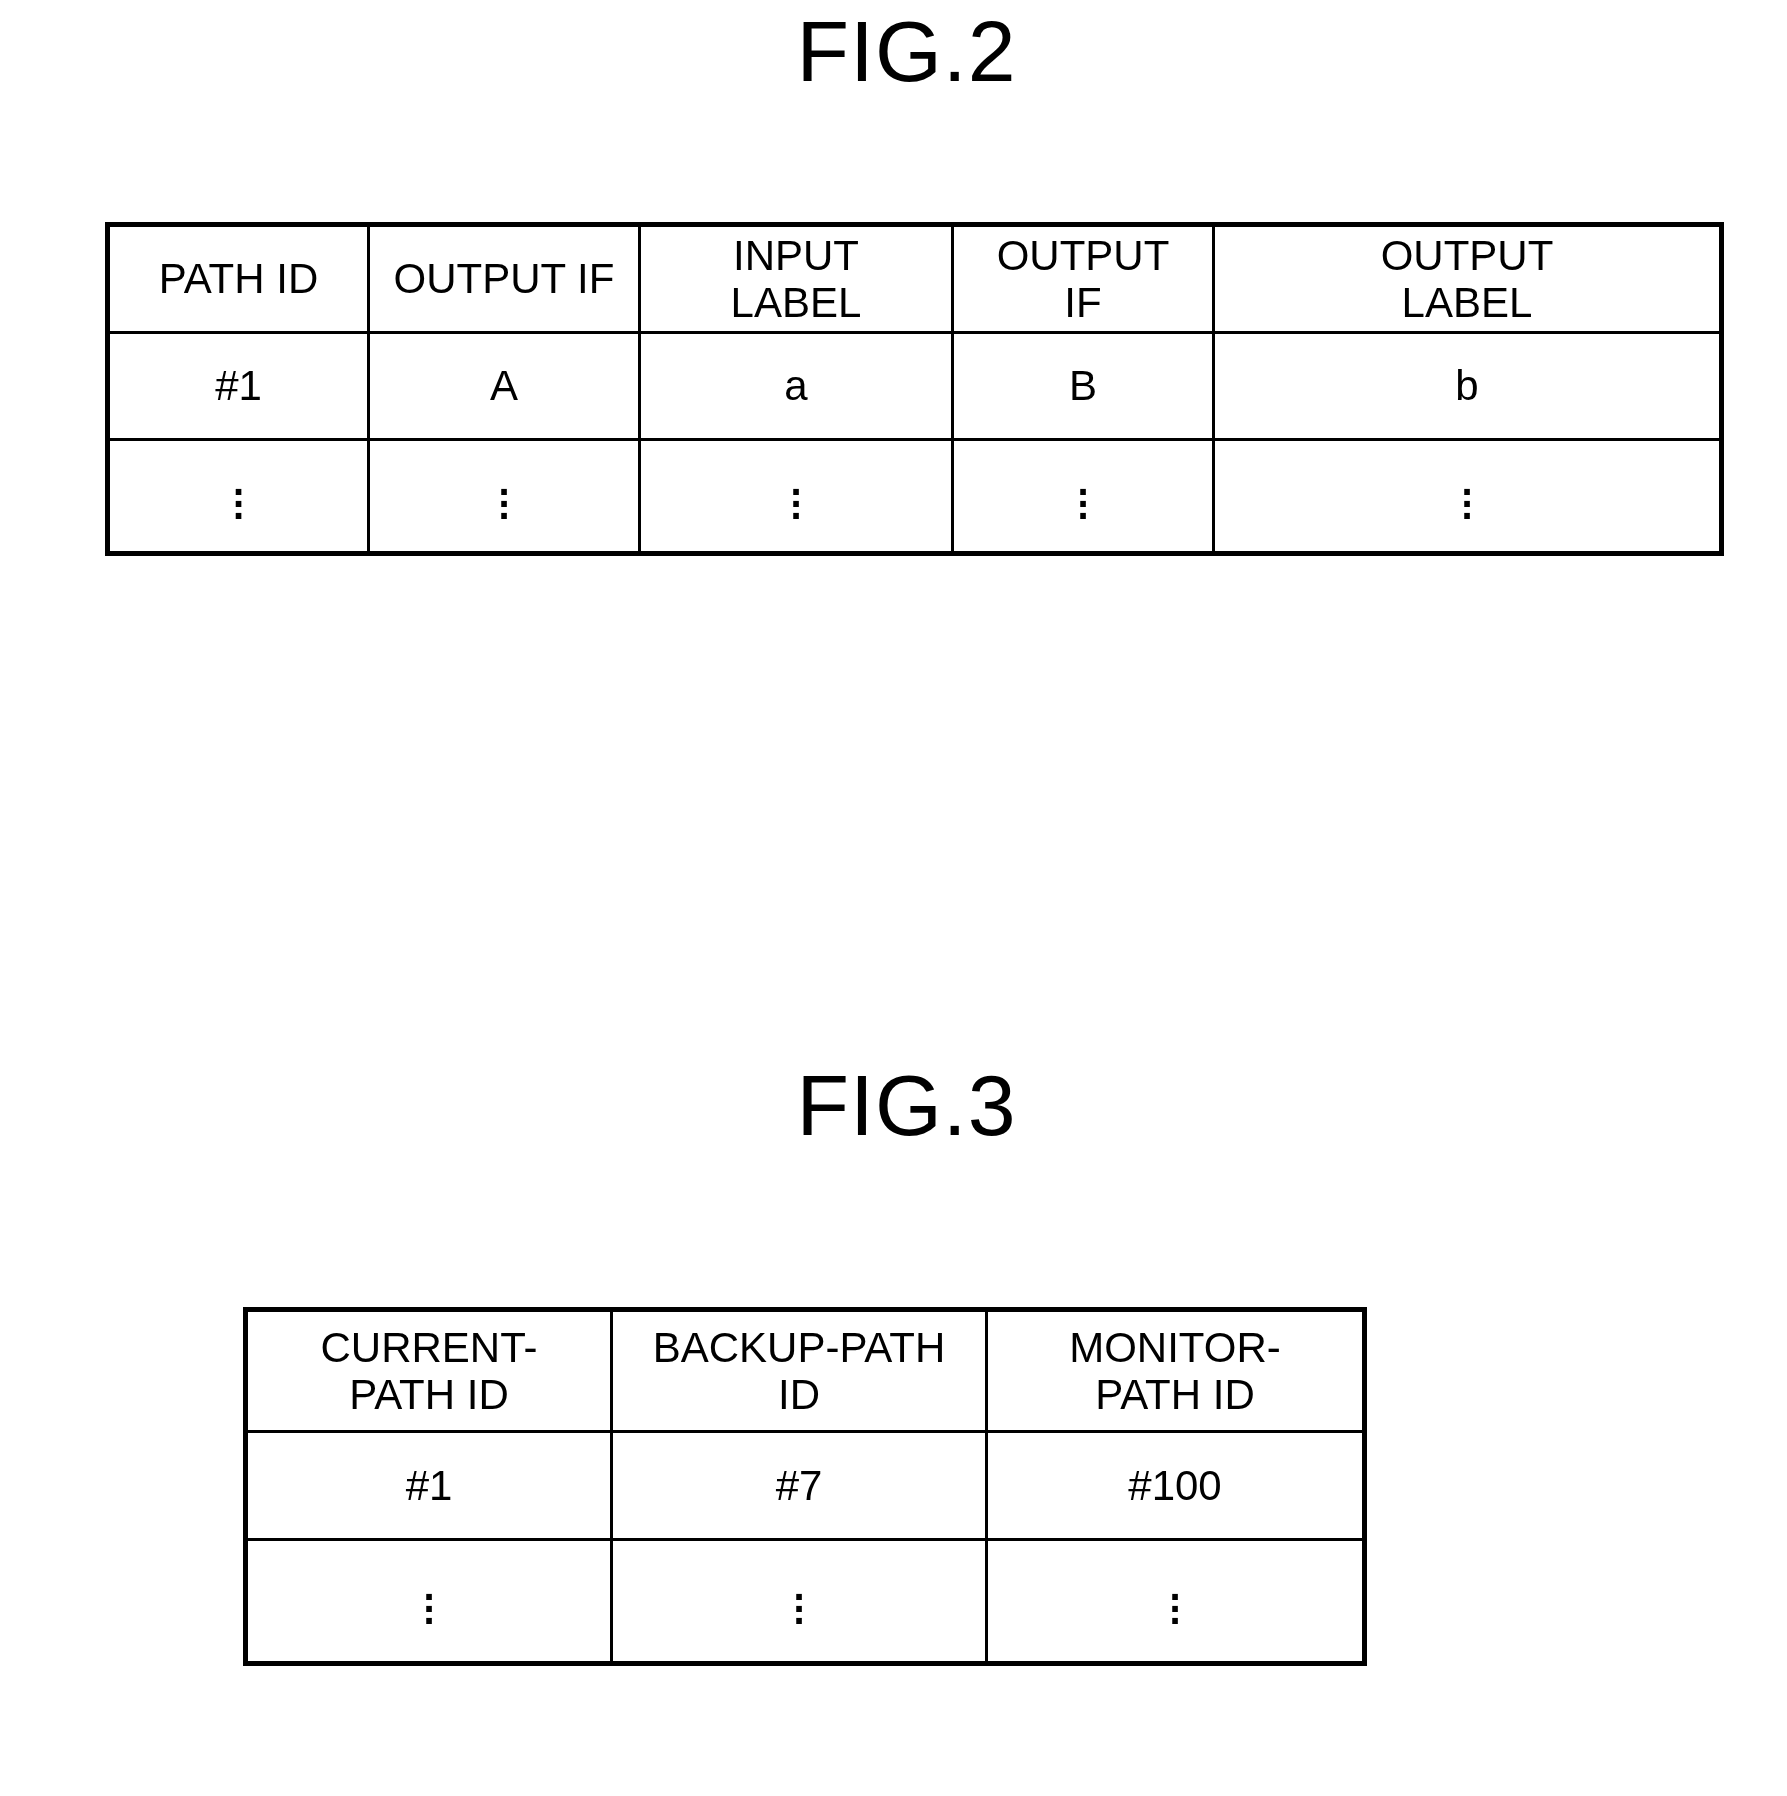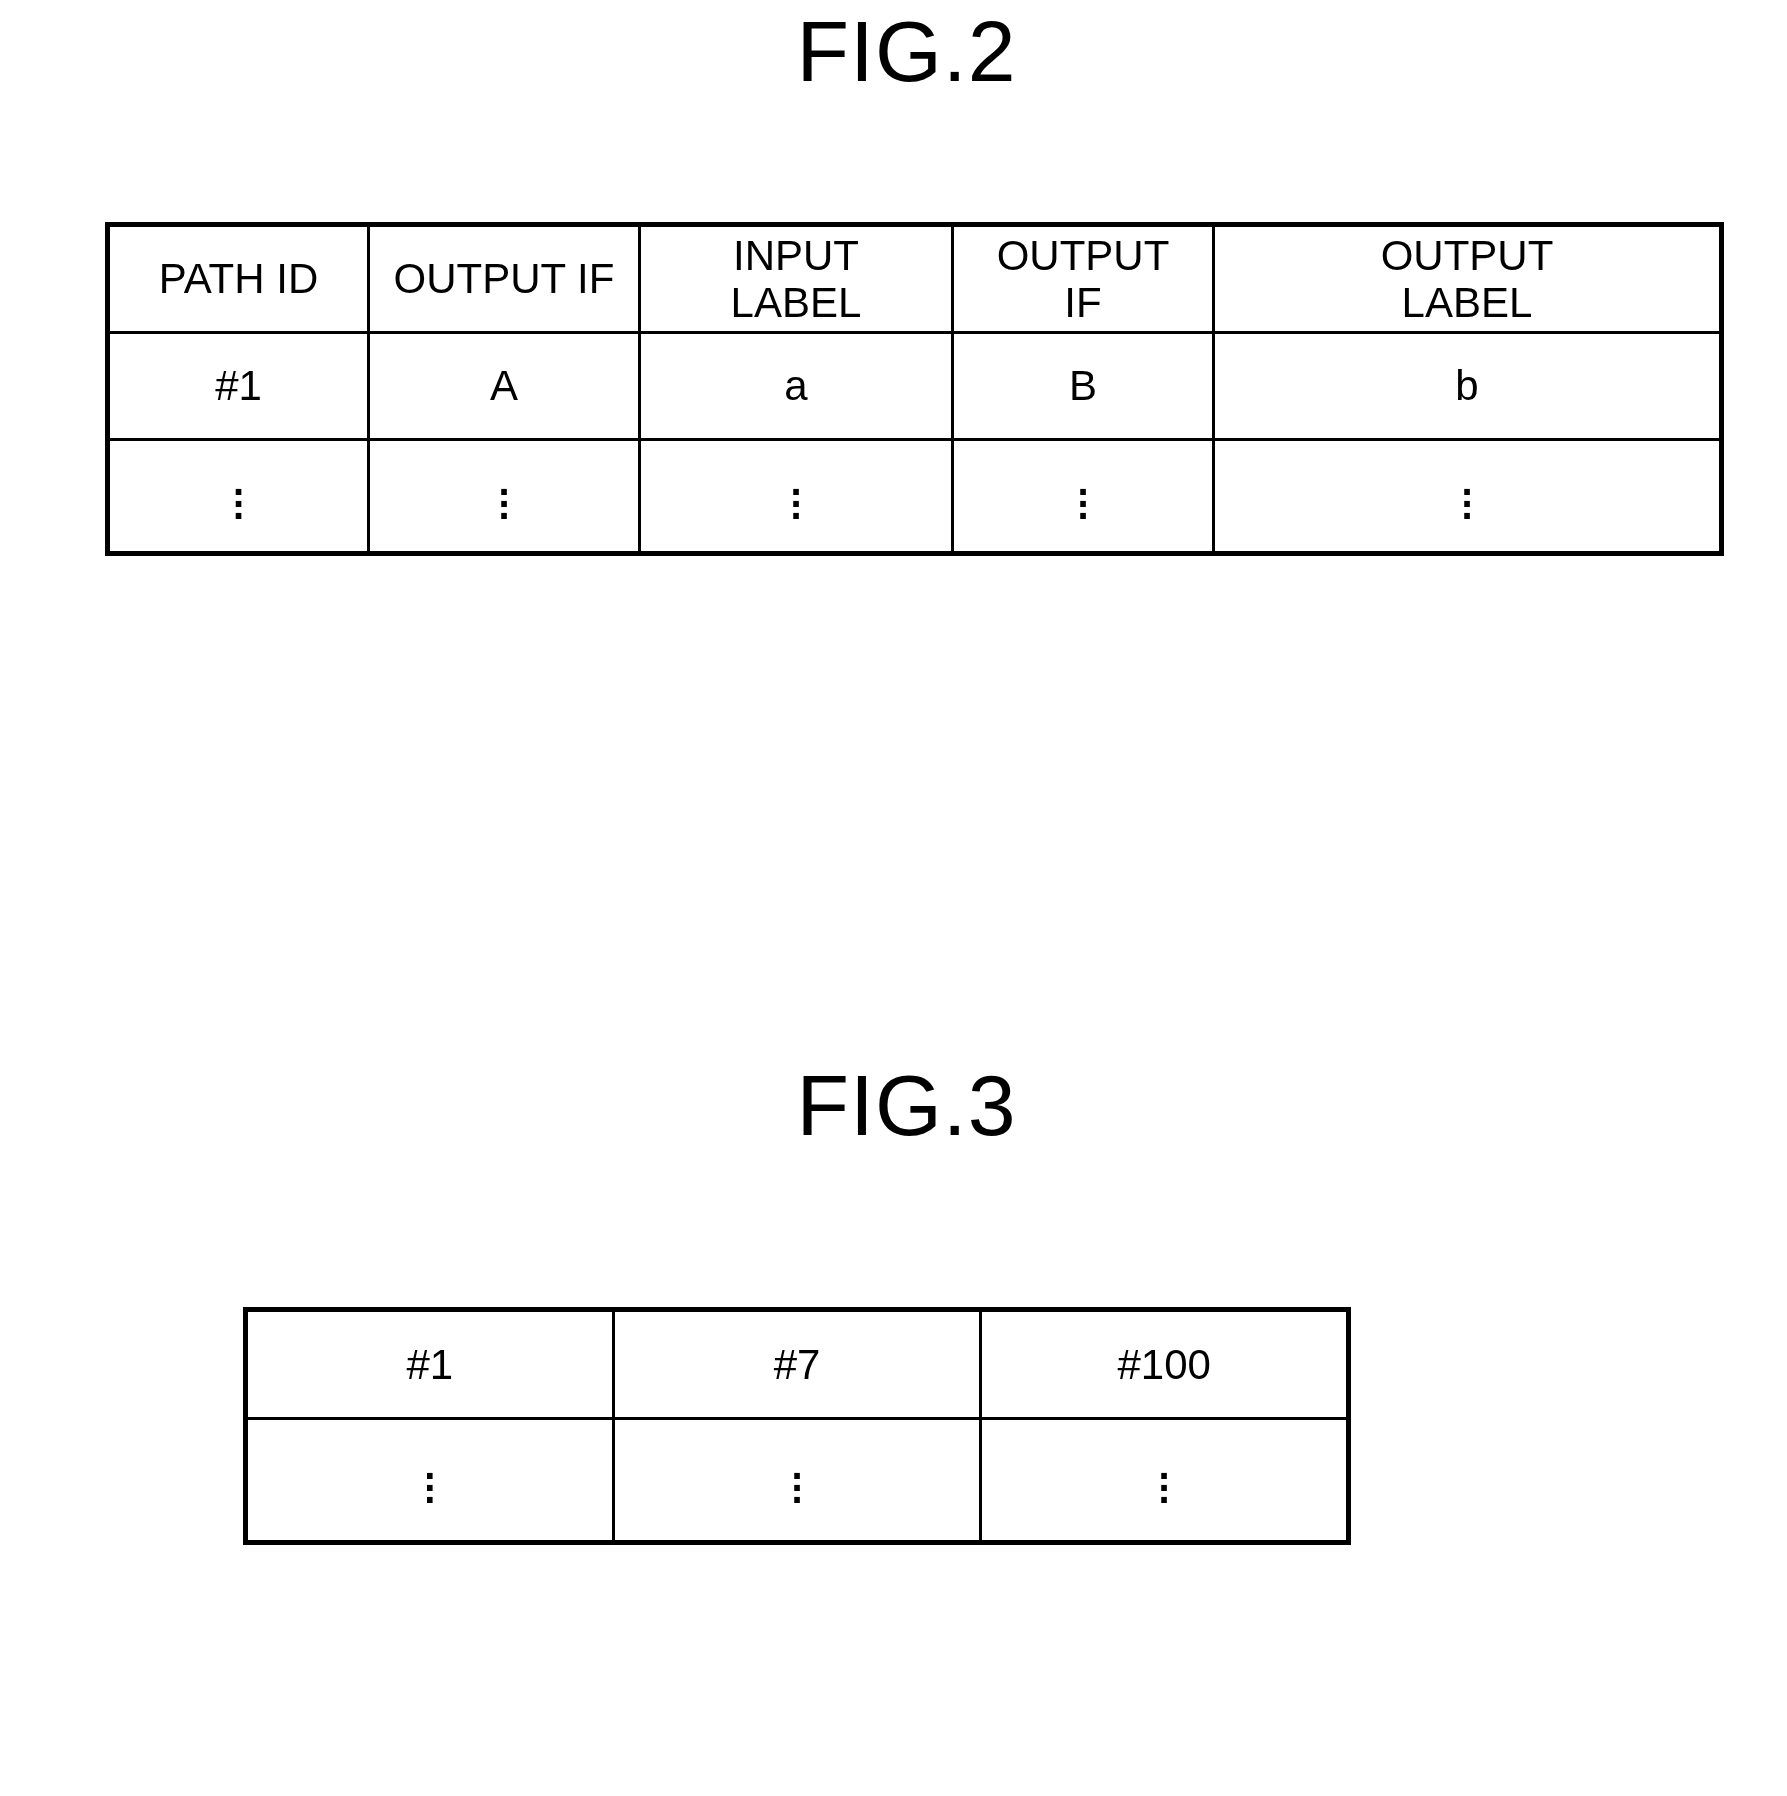--- a/index.html
+++ b/index.html
@@ -162,20 +162,34 @@
 .</span>
       </td>
     </tr>
   </tbody>
 </table>
 
 <div id="fig3-title" class="fig-title">FIG.3</div>
 
 <table id="table-fig3" class="patent-table outer">
   <tbody>
+    <tr class="hdr-row">
+      <td class="c1">
+        <span class="cell-text">CURRENT-
+PATH ID</span>
+      </td>
+      <td class="c2">
+        <span class="cell-text">BACKUP-PATH
+ID</span>
+      </td>
+      <td class="c3">
+        <span class="cell-text">MONITOR-
+PATH ID</span>
+      </td>
+    </tr>
     <tr class="data-row">
       <td>
         <span class="cell-text">#1</span>
       </td>
       <td>
         <span class="cell-text">#7</span>
       </td>
       <td>
         <span class="cell-text">#100</span>
       </td>

